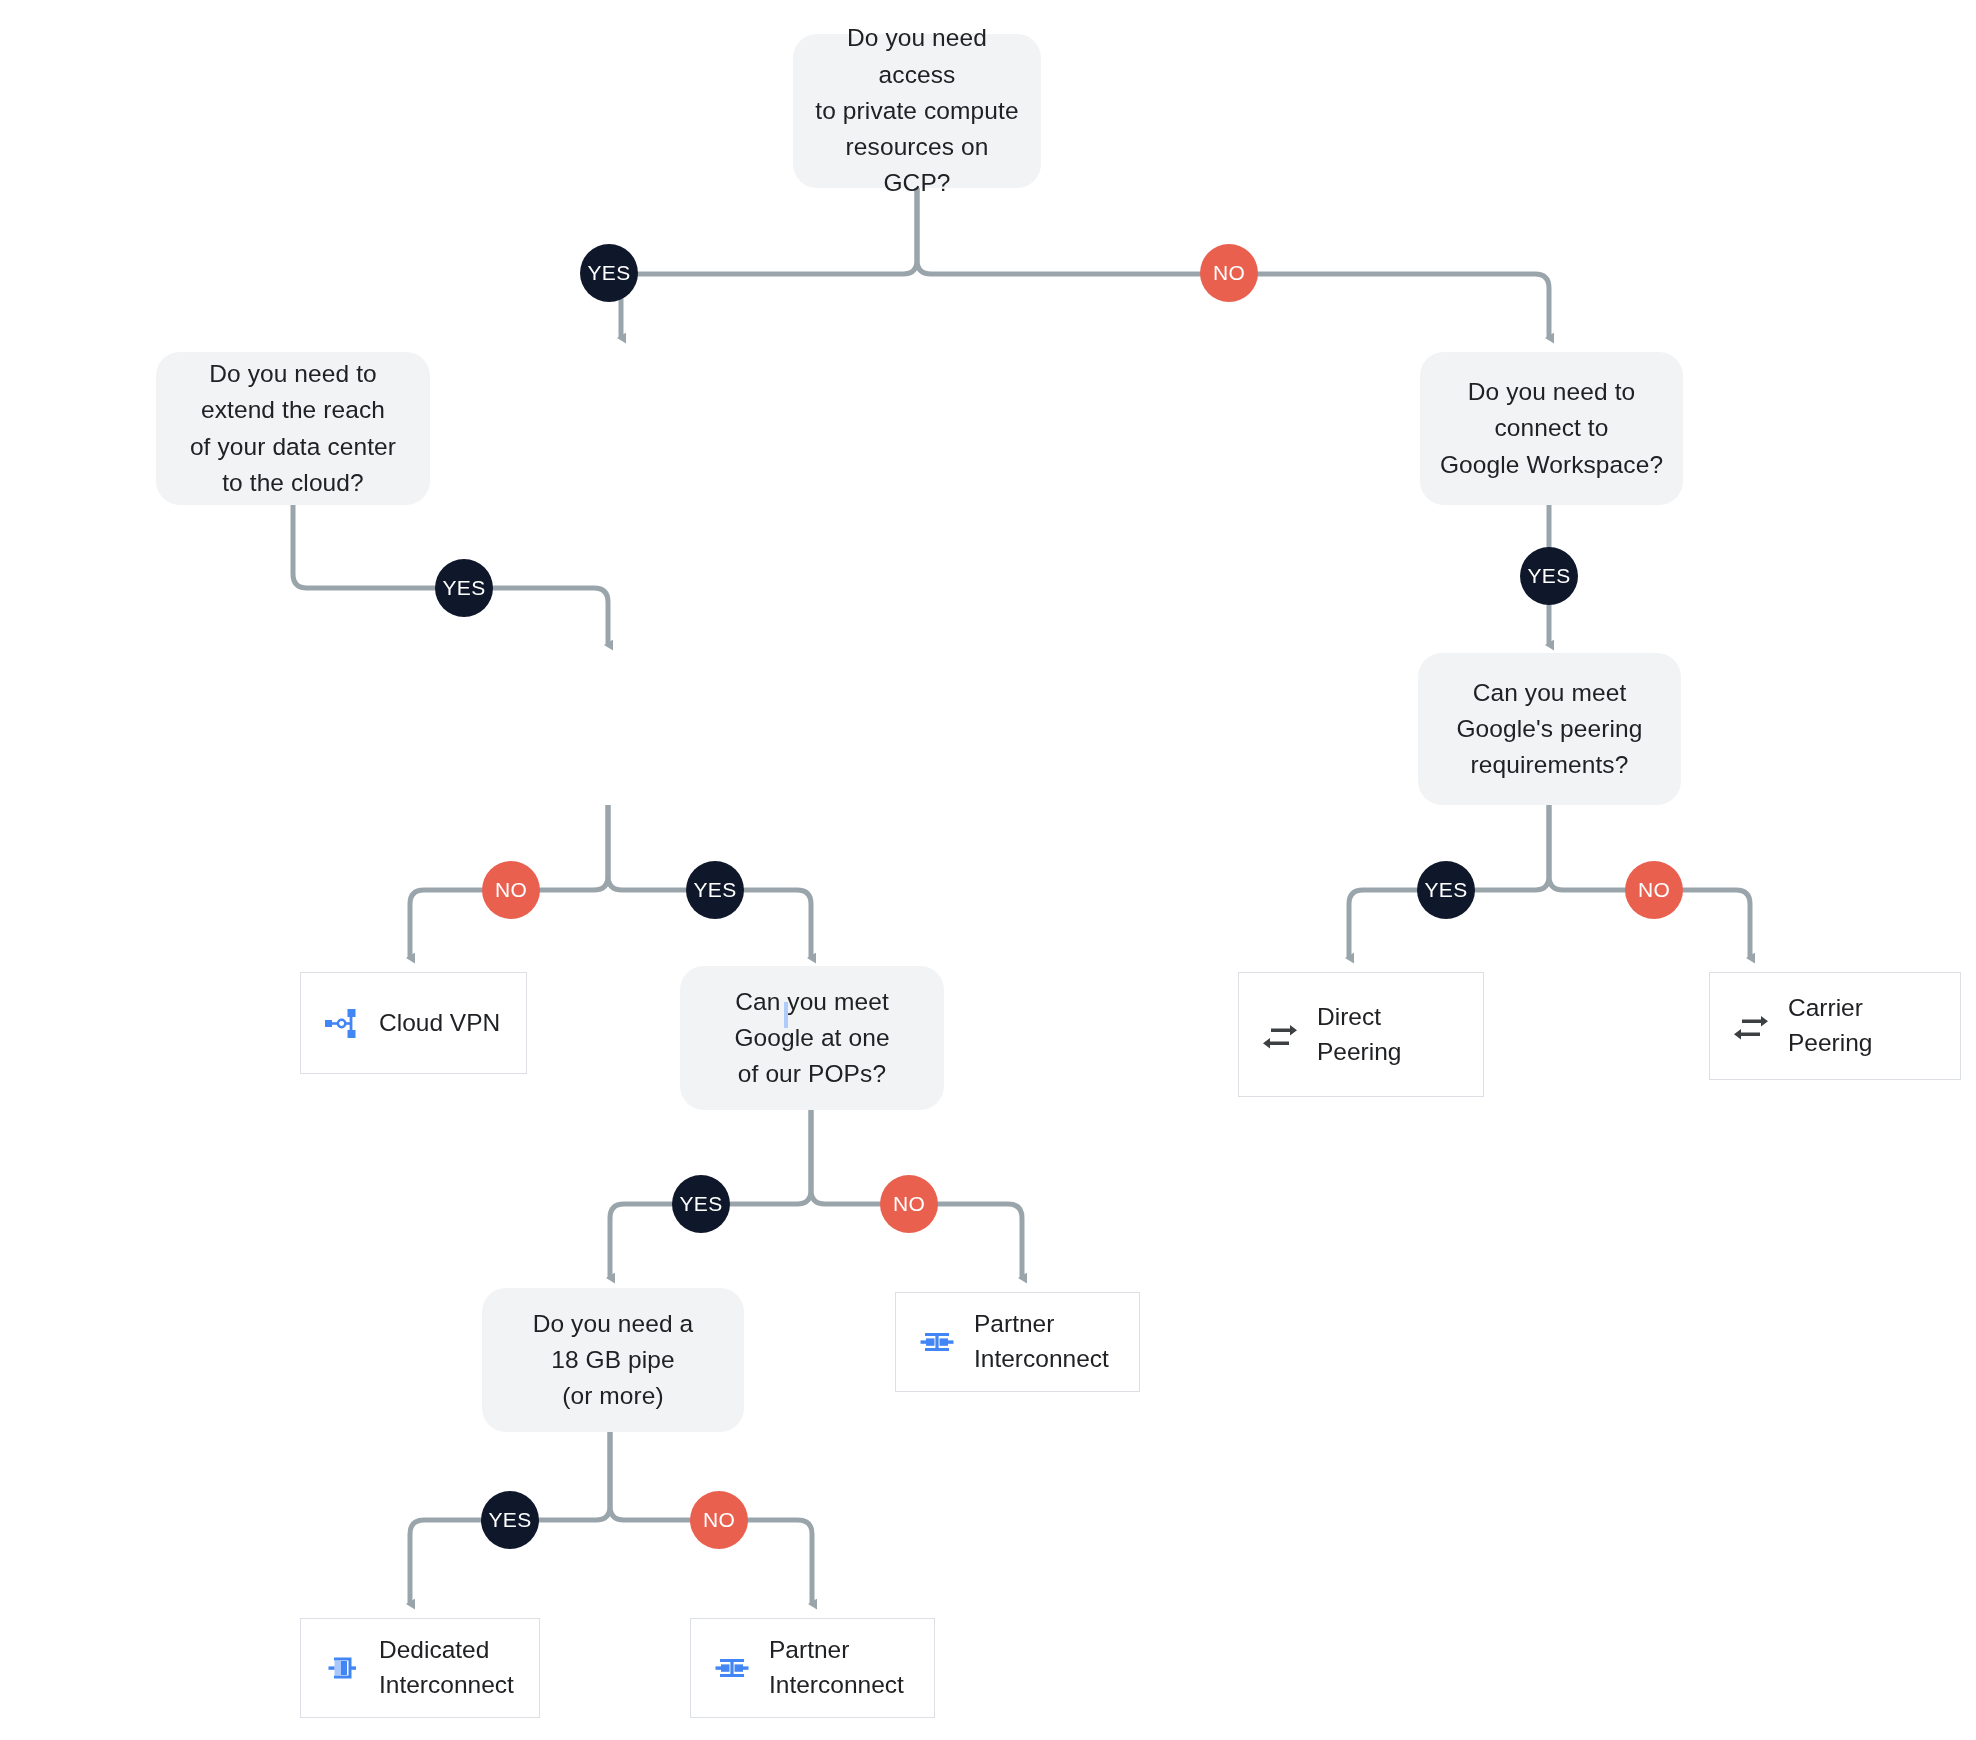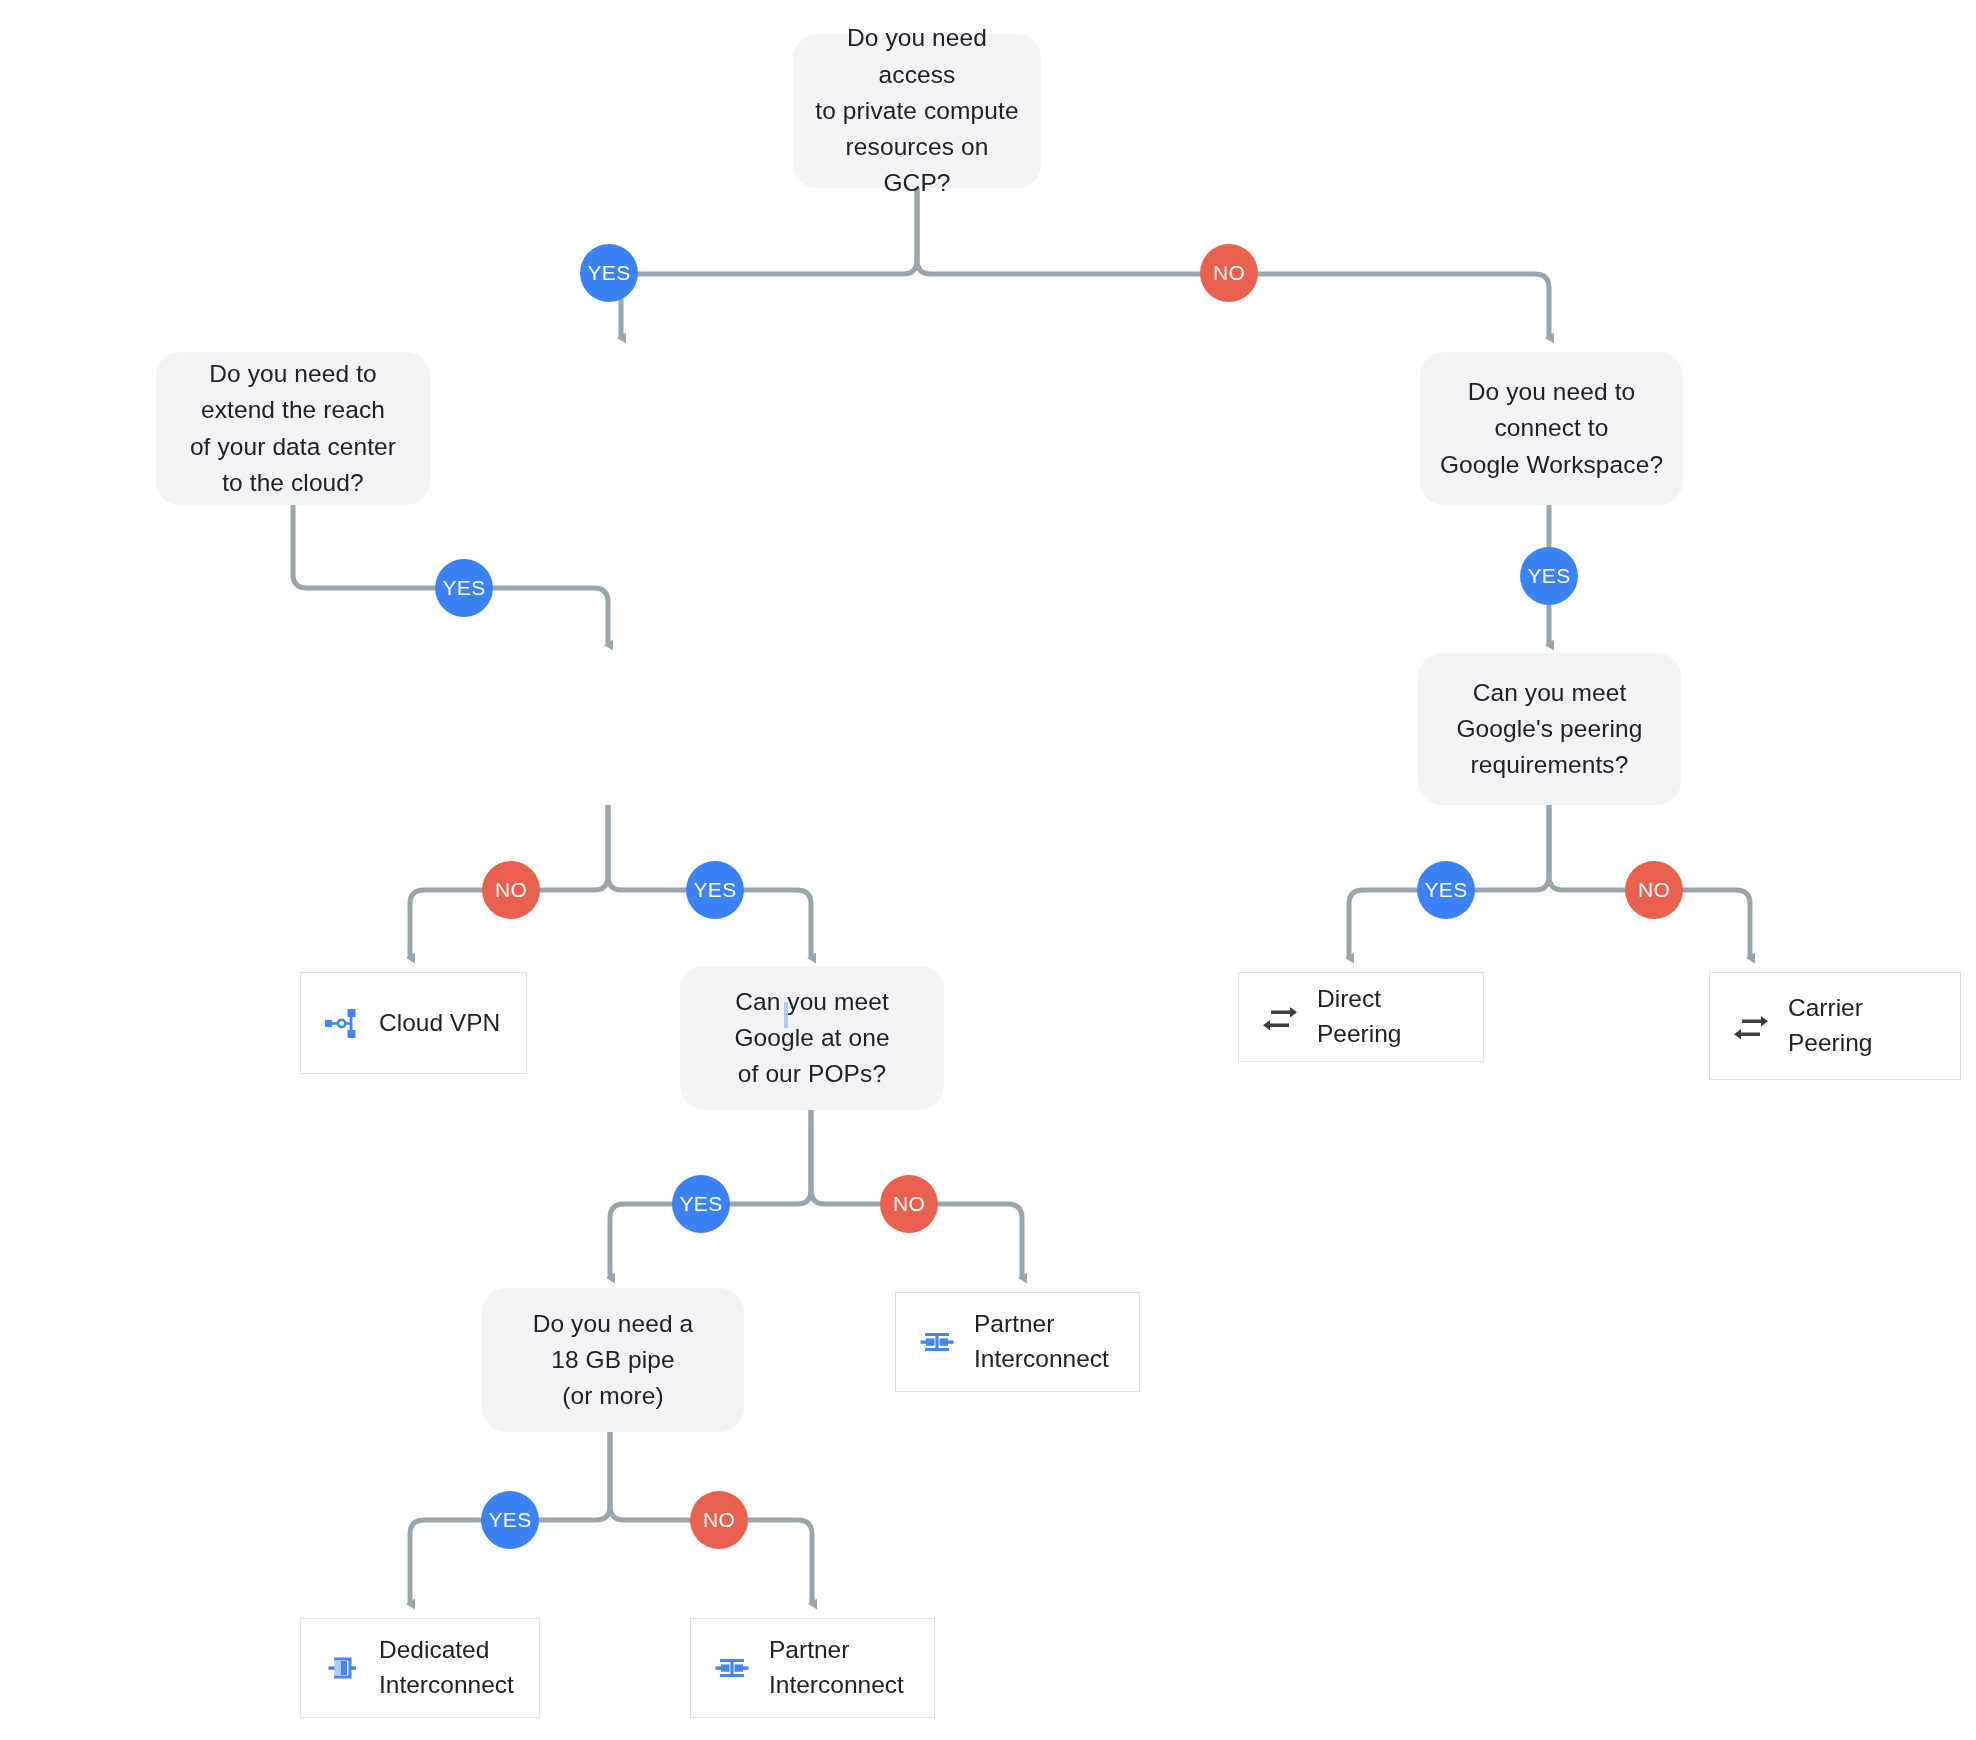--- a/index.html
+++ b/index.html
@@ -82,21 +82,21 @@
     height: 58px;
     border-radius: 50%;
     display: flex;
     align-items: center;
     justify-content: center;
     color: #ffffff;
     font-size: 21px;
     letter-spacing: 0.3px;
     z-index: 5;
   }
-  .badge-yes { background: #3b82f6; }
+  .badge-yes { background: #0f172a; }
   .badge-no  { background: #e9604f; text-align: right; }
 
   
   .caret-artifact {
     position: absolute;
     width: 4px;
     height: 26px;
     background: #aecbfa;
     z-index: 6;
   }
@@ -182,21 +182,21 @@
         <circle cx="19.6" cy="20.5" r="3.7" fill="none" stroke="#4285f4" stroke-width="2.4"></circle>
         <line x1="23.3" y1="20.5" x2="29" y2="20.5" stroke="#4285f4" stroke-width="2.6"></line>
         <line x1="29" y1="8" x2="29" y2="33" stroke="#4285f4" stroke-width="2.8"></line>
         <rect x="25.5" y="6" width="8" height="8" fill="#4285f4"></rect>
         <rect x="25.5" y="27" width="8" height="8" fill="#4285f4"></rect>
       </svg>
     </span>
     <span class="res-label">Cloud VPN</span>
   </div>
 
-  <div class="node-result" style="left:1238px; top:972px; width:246px; height:90px;">
+  <div class="node-result" style="left:1238px; top:972px; width:246px; height:125px;">
     <span class="res-icon">
       <svg viewBox="0 0 40 40" width="40" height="40" aria-hidden="true">
         <path d="M11 13.5 H30 L30 10 L37 15.2 L30 20.4 L30 17 H11 Z" fill="#3c4043"></path>
         <path d="M29 26.5 H10 L10 23 L3 28.2 L10 33.4 L10 30 H29 Z" fill="#3c4043"></path>
       </svg>
     </span>
     <span class="res-label">Direct Peering</span>
   </div>
 
   <div class="node-result" style="left:1709px; top:972px; width:252px; height:108px;">

